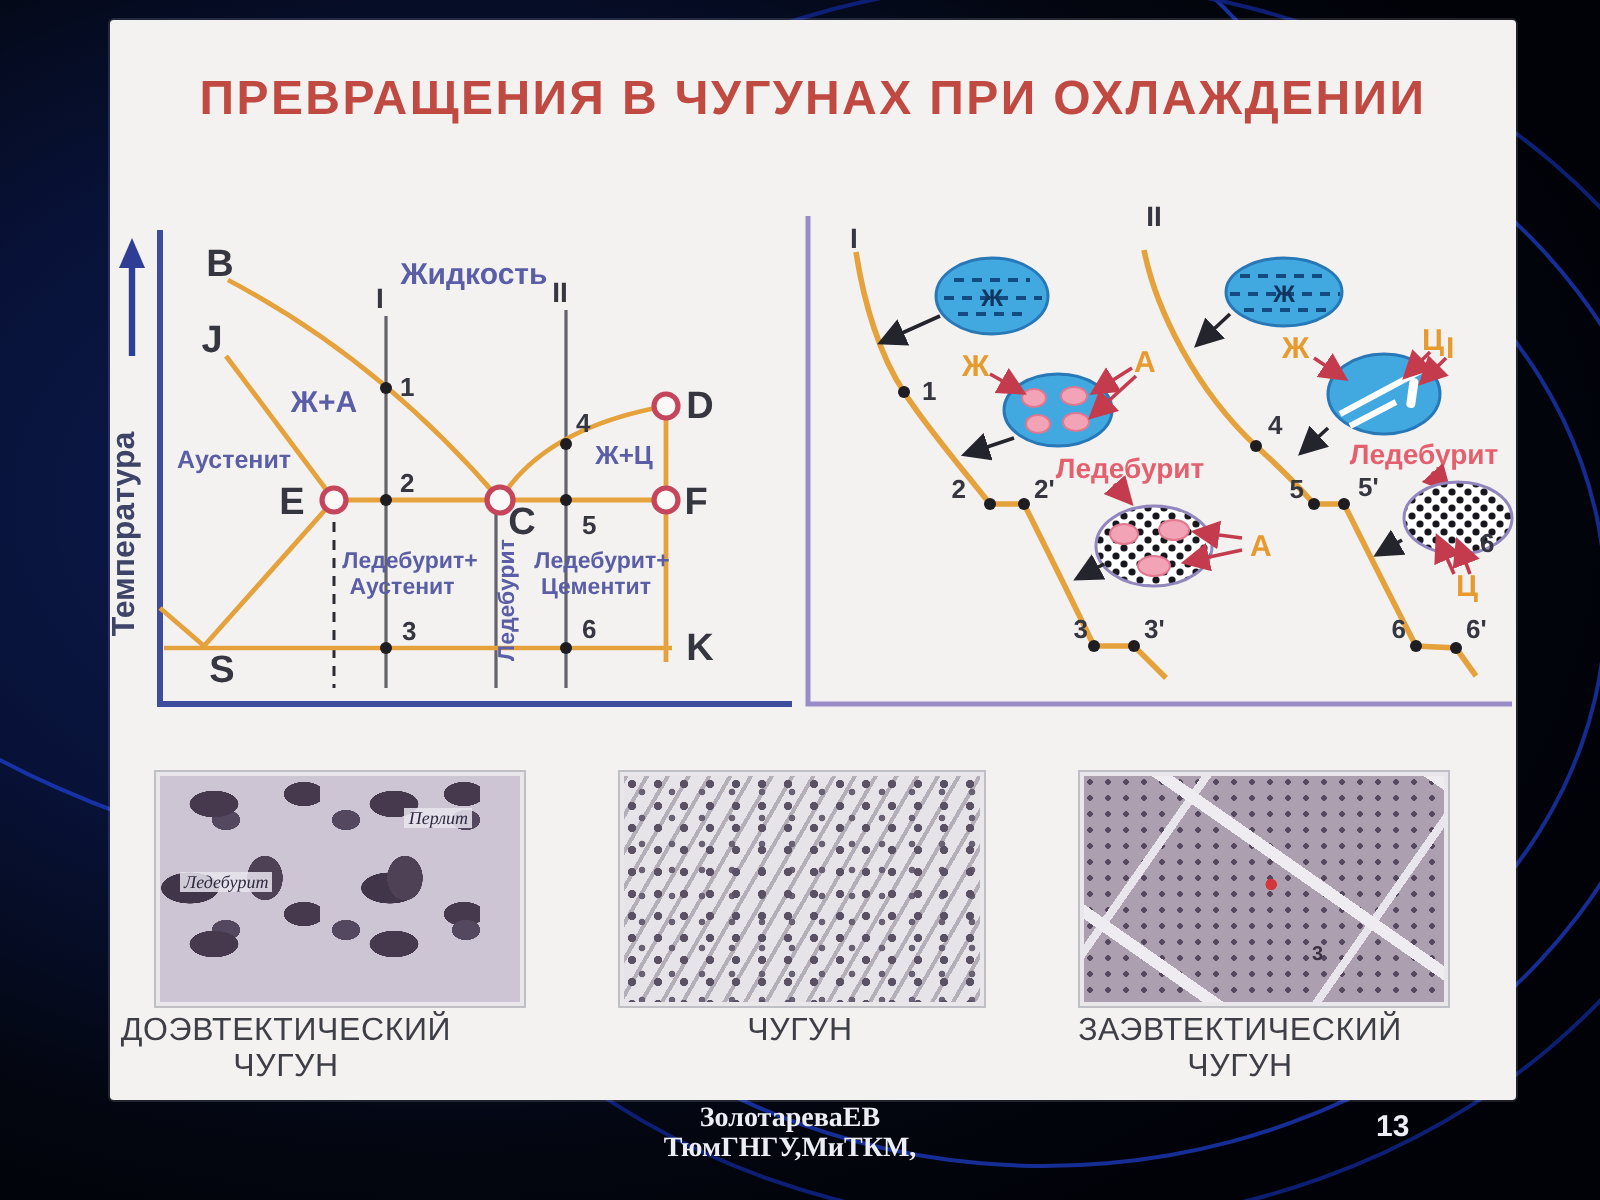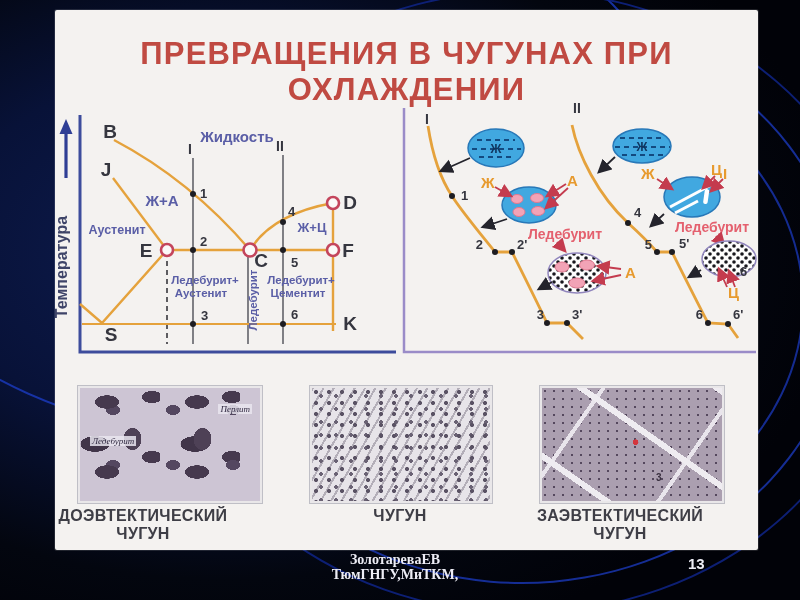--- a/index.html
+++ b/index.html
@@ -7,21 +7,21 @@
          background:radial-gradient(ellipse 620px 420px at 28% 42%, #0e1d52 0%, #081238 45%, #03060f 78%, #010208 100%);
          font-family:"Liberation Sans", sans-serif;}
   .bg-ellipse{position:absolute;border-radius:50%;pointer-events:none;}
   .e1{left:-160px;top:-122px;width:840px;height:560px;border:2px solid #1a38b8;opacity:.85;}
   .e2{left:240px;top:60px;width:560px;height:480px;border:2px solid #16309e;opacity:.9;}
   .e3{left:200px;top:20px;width:640px;height:560px;border:2px solid #1a38b8;opacity:.8;}
   .e4{left:160px;top:-10px;width:720px;height:620px;border:2px solid #0e2280;opacity:.9;}
   .panel{position:absolute;left:55px;top:10px;width:703px;height:540px;background:#F4F2F0;border-radius:2px;
          box-shadow:0 0 0 1px rgba(255,255,255,.12);}
   .title{position:absolute;left:55px;top:36px;width:703px;text-align:center;
-         color:#C04A42;font-size:31px;font-weight:bold;letter-spacing:1.2px;}
+         color:#C04A42;font-size:24px;font-weight:bold;letter-spacing:1.2px;}
   svg.diagrams{position:absolute;left:0;top:0;width:800px;height:600px;}
   svg text{font-family:"Liberation Sans", sans-serif;}
   .lbl-blue{fill:#5A5EA6;font-weight:bold;}
   .lbl-dark{fill:#35363F;font-weight:bold;}
   .lbl-letter{fill:#35363F;font-weight:bold;font-size:19px;}
   .lbl-num{fill:#35363F;font-weight:bold;font-size:13px;}
   .lbl-orange{fill:#E79A2E;font-weight:bold;font-size:15px;}
   .lbl-pink{fill:#E4606E;font-weight:bold;font-size:14px;}
   .micro{position:absolute;top:386px;height:117px;background:#fff;border:2px solid #e9e7e9;outline:1px solid #bfbfc6;box-sizing:border-box;}
   .micro-inner{position:relative;width:100%;height:100%;overflow:hidden;}
@@ -40,21 +40,21 @@
   .m3-tex{background-color:#ab9fb0;background-image:
       radial-gradient(circle 3px at 52% 48%, #d4363e 90%, transparent 100%),
       repeating-linear-gradient(35deg, transparent 0 34px, #efecf1 34px 40px, transparent 40px 78px),
       repeating-linear-gradient(-55deg, transparent 0 50px, #e9e5ec 50px 54px, transparent 54px 110px),
       radial-gradient(circle 1.5px at 3px 3px, #55485e 85%, transparent 100%);
       background-size:100% 100%,100% 100%,100% 100%,9px 8px;}
   .m-label{position:absolute;font:italic 9px "Liberation Serif", serif;color:#2f2840;
            background:rgba(233,229,239,.85);padding:0 2px;white-space:nowrap;}
   .m-num{position:absolute;font:bold 10px "Liberation Sans", sans-serif;color:#3a3040;}
   .caption{position:absolute;top:507px;width:220px;text-align:center;color:#3E3E46;
-           font-size:16px;font-weight:bold;line-height:1.15;letter-spacing:.3px;}
+           font-size:16px;font-weight:normal;line-height:1.15;letter-spacing:.3px;}
   .footer-center{position:absolute;left:245px;top:552px;width:300px;text-align:center;
            color:#EDEDF5;font-family:"Liberation Serif", serif;font-size:14px;font-weight:bold;line-height:1.1;}
   .page-num{position:absolute;left:688px;top:555px;color:#EDEDF5;
            font-family:Liberation Sans, sans-serif;font-size:15px;font-weight:bold;}
 </style>
 </head>
 <body>
 
 <div class="slide">
 
@@ -256,21 +256,21 @@
         <line x1="735" y1="287" x2="729" y2="271" stroke="#C43B4E" stroke-width="1.8" marker-end="url(#mr)"></line>
         <text class="lbl-num" x="740" y="276" font-size="11">6</text>
         <text class="lbl-orange" x="728" y="298">Ц</text>
         <line x1="701" y1="270" x2="689" y2="277" stroke="#24242c" stroke-width="1.8" marker-end="url(#mb)"></line>
       </g>
     </g>
   </svg>
 
   <div class="micro" style="left:78px;width:184px;">
     <div class="micro-inner m1-tex">
-      <span class="m-label" style="right:8px;top:16px;">Перлит</span>
+      <span class="m-label" style="right:24px;top:16px;">Перлит</span>
       <span class="m-label" style="left:10px;top:48px;">Ледебурит</span>
     </div>
   </div>
   <div class="micro" style="left:310px;width:182px;">
     <div class="micro-inner m2-tex"></div>
   </div>
   <div class="micro" style="left:540px;width:184px;">
     <div class="micro-inner m3-tex">
       <span class="m-num" style="left:114px;top:84px;">3</span>
     </div>

